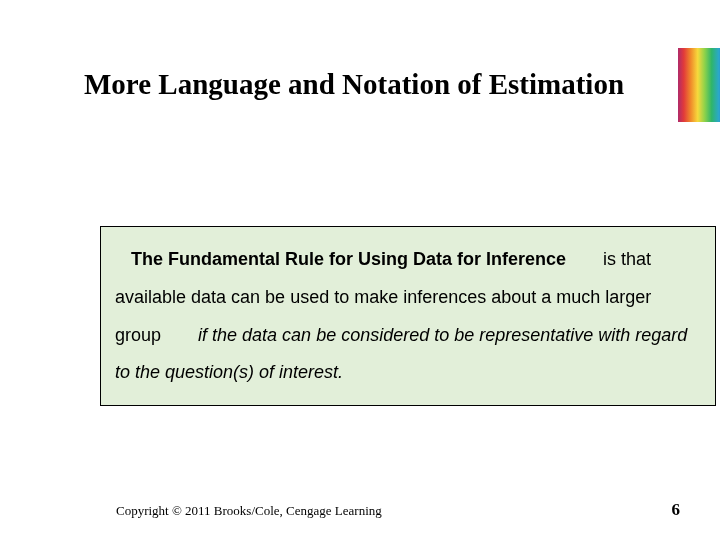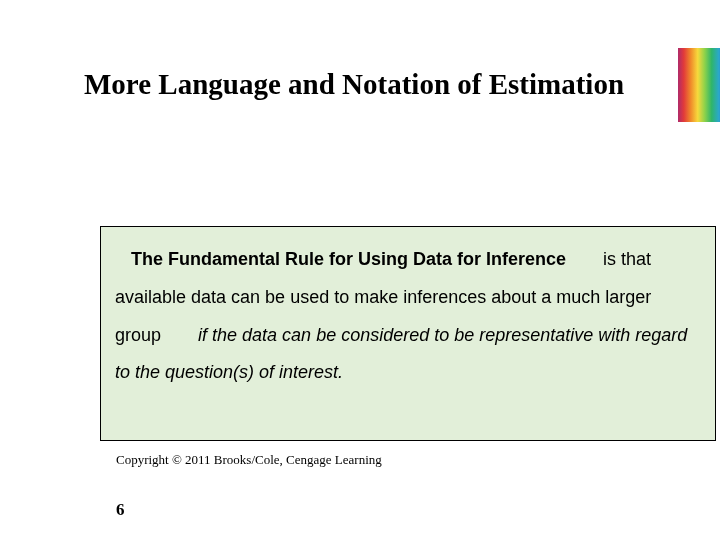--- a/index.html
+++ b/index.html
@@ -43,40 +43,39 @@
     font-size: 29px;
     font-weight: bold;
     color: #000;
     white-space: nowrap;
   }
   .box {
     position: absolute;
     top: 178px;
     left: 52px;
     width: 616px;
-    height: 215px;
+    height: 180px;
     background: #e2efd9;
     border: 1px solid #000;
     padding: 14px 14px 14px 14px;
     font-size: 18px;
     line-height: 2.1;
     color: #000;
   }
   .box .seg { display: inline; }
   .bold { font-weight: bold; }
   .italic { font-style: italic; }
   .footer {
     position: absolute;
     bottom: 20px;
     left: 52px;
     right: 40px;
     display: flex;
     justify-content: space-between;
     align-items: baseline;
-    flex-direction: column;
   }
   .copyright {
     font-family: "Times New Roman", Times, serif;
     font-size: 13px;
     color: #000;
   }
   .page-number {
     font-family: "Times New Roman", Times, serif;
     font-size: 17px;
     font-weight: bold;

